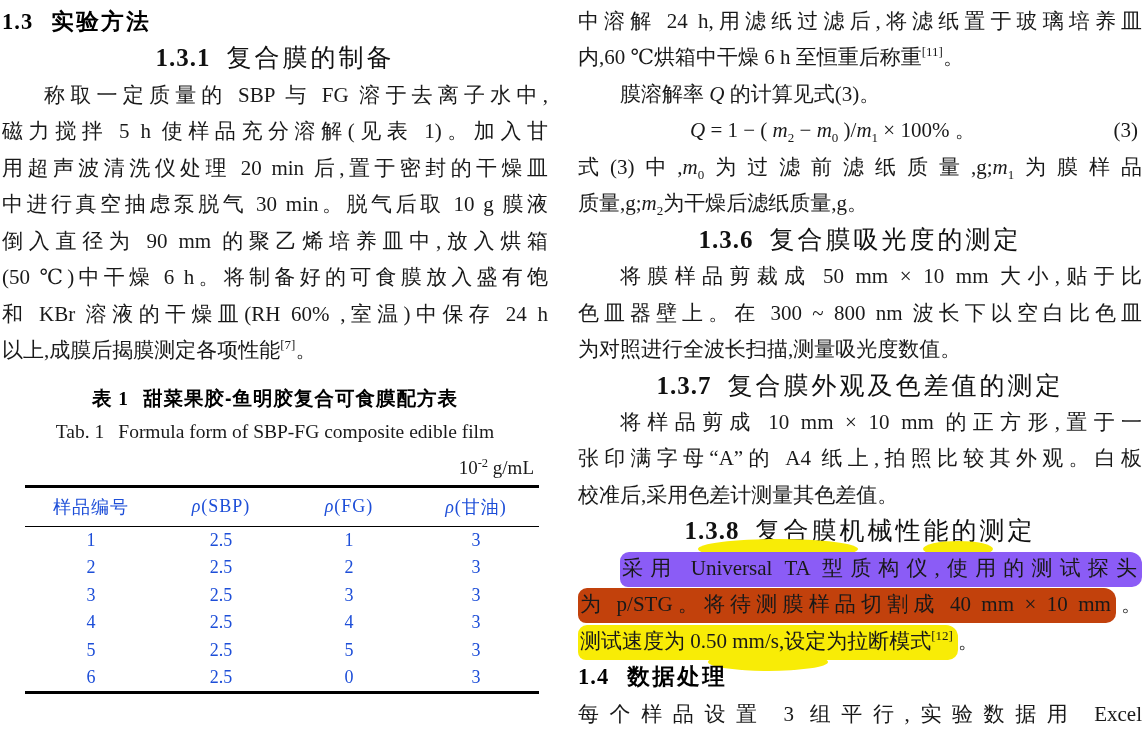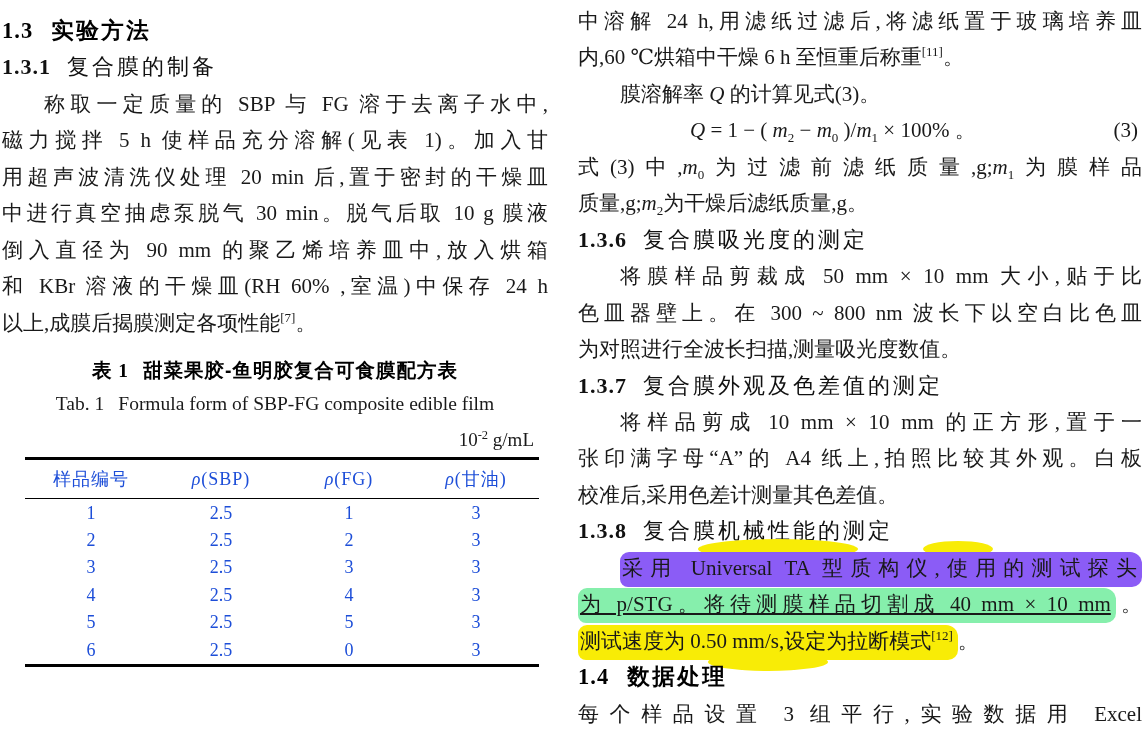--- a/index.html
+++ b/index.html
@@ -8,21 +8,21 @@
   .col{position:absolute;top:0;}
   .col-left{left:2px;width:546px;}
   .col-right{left:578px;width:564px;}
   .line{line-height:36.45px;font-size:21px;position:relative;}
   .j{text-align:justify;text-align-last:justify;}
   .ind{text-indent:42px;}
   
   .h-main{font-size:22.5px;font-weight:bold;color:#000;}
   .h-main .num{letter-spacing:1px;}
   .h-main .ttl{font-family:"Liberation Sans","DejaVu Sans",sans-serif;margin-left:18px;letter-spacing:2.5px;}
-  .h-sub{font-size:22px;color:#111;}
+  .h-sub{font-size:25px;color:#111;text-align:center;}
   .h-sub .num{font-weight:bold;letter-spacing:1px;}
   .h-sub .ttl{margin-left:16px;letter-spacing:3px;}
   sup.ref{font-size:13px;vertical-align:super;line-height:0;}
   sub.vs{font-size:13px;vertical-align:sub;line-height:0;}
   .it{font-style:italic;}
   
   .formula{padding-left:112px;}
   .formula .eqno{position:absolute;right:4px;top:0;}
   
   .hl{border-radius:9px 12px 10px 8px;padding:4px 5px 7px 2px;position:relative;z-index:1;
@@ -41,35 +41,36 @@
   .thead{display:grid;grid-template-columns:132px 128px 128px 126px;height:38px;
          align-items:center;text-align:center;border-bottom:1.5px solid #000;letter-spacing:1px;}
   .trow{display:grid;grid-template-columns:132px 128px 128px 126px;height:27.4px;
         align-items:center;text-align:center;}
 </style>
 </head>
 <body>
 
 <div class="page">
 
-  <div class="col col-left" style="padding-top:13px;">
+  <div class="col col-left" style="padding-top:4px;">
 
     <div class="line h-main">
       <span class="num">1.3</span><span class="ttl">实验方法</span>
     </div>
 
     <div class="line h-sub">
       <span class="num">1.3.1</span><span class="ttl">复合膜的制备</span>
     </div>
 
     <div class="line j ind"><span>称取一定质量的 SBP 与 FG 溶于去离子水中,</span></div>
     <div class="line j"><span>磁力搅拌 5 h 使样品充分溶解(见表 1)。加入甘</span></div>
     <div class="line j"><span>用超声波清洗仪处理 20 min 后,置于密封的干燥皿</span></div>
     <div class="line j"><span>中进行真空抽虑泵脱气 30 min。脱气后取 10 g 膜液</span></div>
     <div class="line j"><span>倒入直径为 90 mm 的聚乙烯培养皿中,放入烘箱</span></div>
+    <div class="line j"><span>(50 ℃)中干燥 6 h。将制备好的可食膜放入盛有饱</span></div>
     <div class="line j"><span>和 KBr 溶液的干燥皿(RH 60% ,室温)中保存 24 h</span></div>
     <div class="line">
       <span>以上,成膜后揭膜测定各项性能</span><sup class="ref">[7]</sup><span>。</span>
     </div>
 
     <div class="tcapzh">
       <span class="lbl">表 1</span><span>甜菜果胶-鱼明胶复合可食膜配方表</span>
     </div>
     <div class="tcapen">
       <span class="lbl">Tab. 1</span><span>Formula form of SBP-FG composite edible film</span>
@@ -171,21 +172,21 @@
       <span class="num">1.3.8</span><span class="ttl">复合膜机械性能的测定</span>
     </div>
 
     <div class="line j ind">
       <i class="blob" style="left: 120px; top: -11px; width: 160px; height: 20px; background: rgb(248, 236, 6);"></i>
       <i class="blob" style="left: 345px; top: -9px; width: 70px; height: 16px; background: rgb(248, 236, 6);"></i>
       <span class="hl" style="background: #8b5cf6;">采用 Universal TA 型质构仪,使用的测试探头</span>
     </div>
 
     <div class="line j">
-      <span class="hl" style="background: #86efac; text-decoration: underline;">为 p/STG。将待测膜样品切割成 40 mm × 10 mm</span><span>。</span>
+      <span class="hl" style="background: #c2410c;">为 p/STG。将待测膜样品切割成 40 mm × 10 mm</span><span>。</span>
     </div>
 
     <div class="line">
       <i class="blob" style="left: 130px; bottom: -12px; width: 120px; height: 18px; background: rgb(248, 236, 6);"></i>
       <span class="hl" style="background: rgb(248, 236, 6);"><span>测试速度为 0.50 mm/s,设定为拉断模式</span><sup class="ref">[12]</sup></span><span>。</span>
     </div>
 
     <div class="line h-main">
       <span class="num">1.4</span><span class="ttl">数据处理</span>
     </div>

